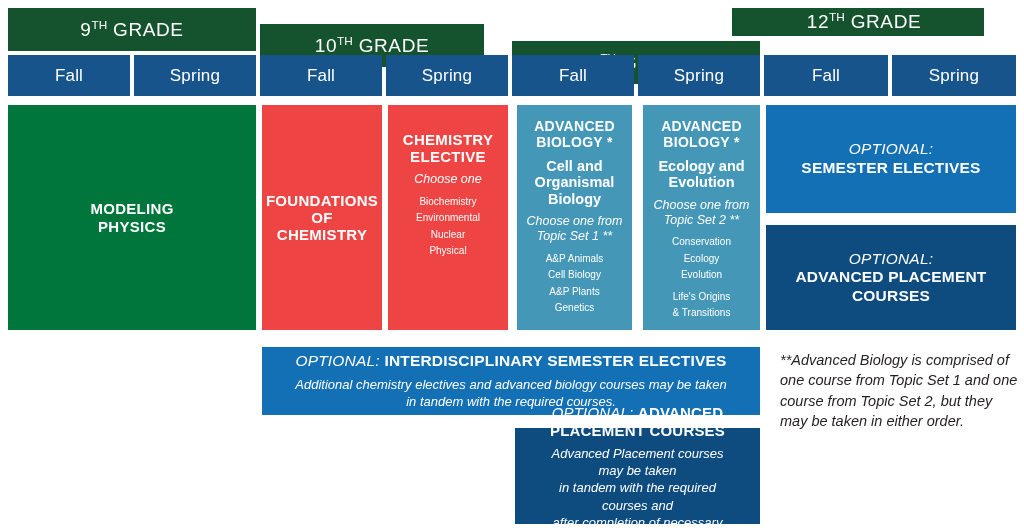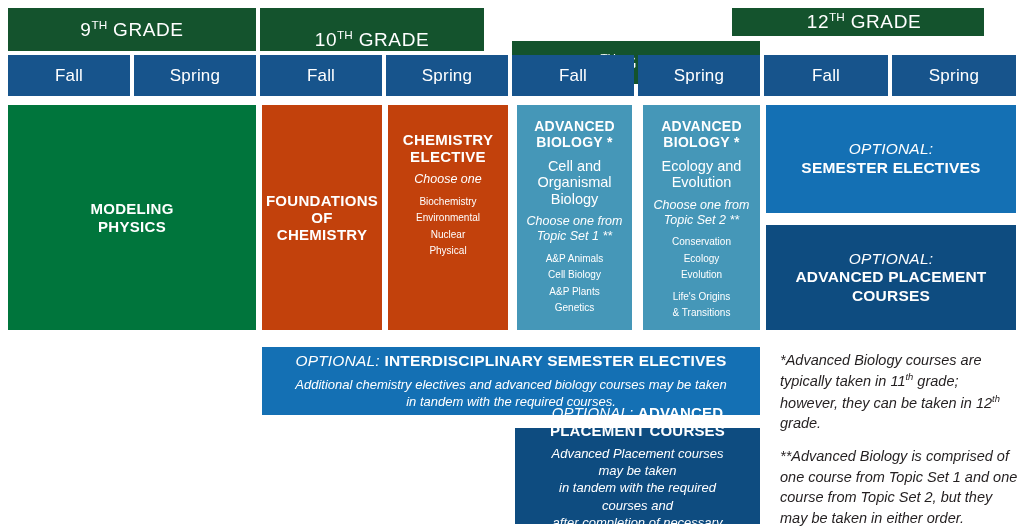--- a/index.html
+++ b/index.html
@@ -28,32 +28,32 @@
 
   
   .course {
     display: flex; flex-direction: column;
     align-items: center; justify-content: flex-start;
     text-align: center; padding: 12px 6px;
   }
   .course.center-v { justify-content: center; }
 
   .c-green-dark { background: #00753c; }
-  .c-green-light { background: #c2410c; }
+  .c-green-light { background: #ef4444; }
   .c-teal { background: #4597b8; }
   .c-blue { background: #1470b4; }
   .c-navy { background: #0e4c80; }
 
   .title {
     font-weight: bold; font-size: 15px; line-height: 1.14;
     letter-spacing: .3px; text-transform: uppercase;
   }
   .title-sm { font-size: 14px; }
   .subtitle {
-    font-weight: normal; font-size: 14.5px; line-height: 1.14;
+    font-weight: bold; font-size: 14.5px; line-height: 1.14;
     margin-top: 7px;
   }
   .choose {
     font-style: italic; font-size: 12.5px; line-height: 1.18;
     margin-top: 7px;
   }
   .opt-list { margin-top: 7px; width: 100%; }
   .opt-list div { font-size: 10px; line-height: 1.64; }
 
   
@@ -80,21 +80,21 @@
   .footnotes sup { font-size: .65em; vertical-align: super; }
 </style>
 </head>
 <body>
 
 <div id="canvas">
 
   <div class="box grade-head" style="left:8px; top:8px; width:248px; height:43px;">
     <span><span>9</span><sup>TH</sup>&nbsp;<span>GRADE</span></span>
   </div>
-  <div class="box grade-head" style="left:260px; top:8px; width:224px; height:43px;align-items:flex-end;">
+  <div class="box grade-head" style="left:260px; top:24px; width:224px; height:43px;">
     <span><span>10</span><sup>TH</sup>&nbsp;<span>GRADE</span></span>
   </div>
   <div class="box grade-head" style="left:512px; top:8px; width:248px; height:43px;margin-top:33px;">
     <span><span>11</span><sup>TH</sup>&nbsp;<span>GRADE</span></span>
   </div>
   <div class="box grade-head" style="left:732px; top:8px; width:252px; height:28px;padding-left:12px;">
     <span><span>12</span><sup>TH</sup>&nbsp;<span>GRADE</span></span>
   </div>
 
   <div class="box term-head" style="left:8px; top:55px; width:122px; height:41px;">
@@ -231,17 +231,16 @@
       <div><b>PLACEMENT COURSES</b></div>
     </div>
     <div class="banner-body">
       <div>Advanced Placement courses may be taken</div>
       <div>in tandem with the required courses and</div>
       <div>after completion of necessary prerequisites.</div>
     </div>
   </div>
 
   <div class="footnotes" style="left:780px; top:350px; width:238px;">
-    <p><span>*</span><span>Advanced Biology courses are typically taken in 11</span><sup>th</sup><span> grade; however, they can be taken in 12</span><sup>th</sup><span> grade.</span></p>
     <p><span>**</span><span>Advanced Biology is comprised of one course from Topic Set 1 and one course from Topic Set 2, but they may be taken in either order.</span></p>
   </div>
 
 </div>
 
 </body></html>

